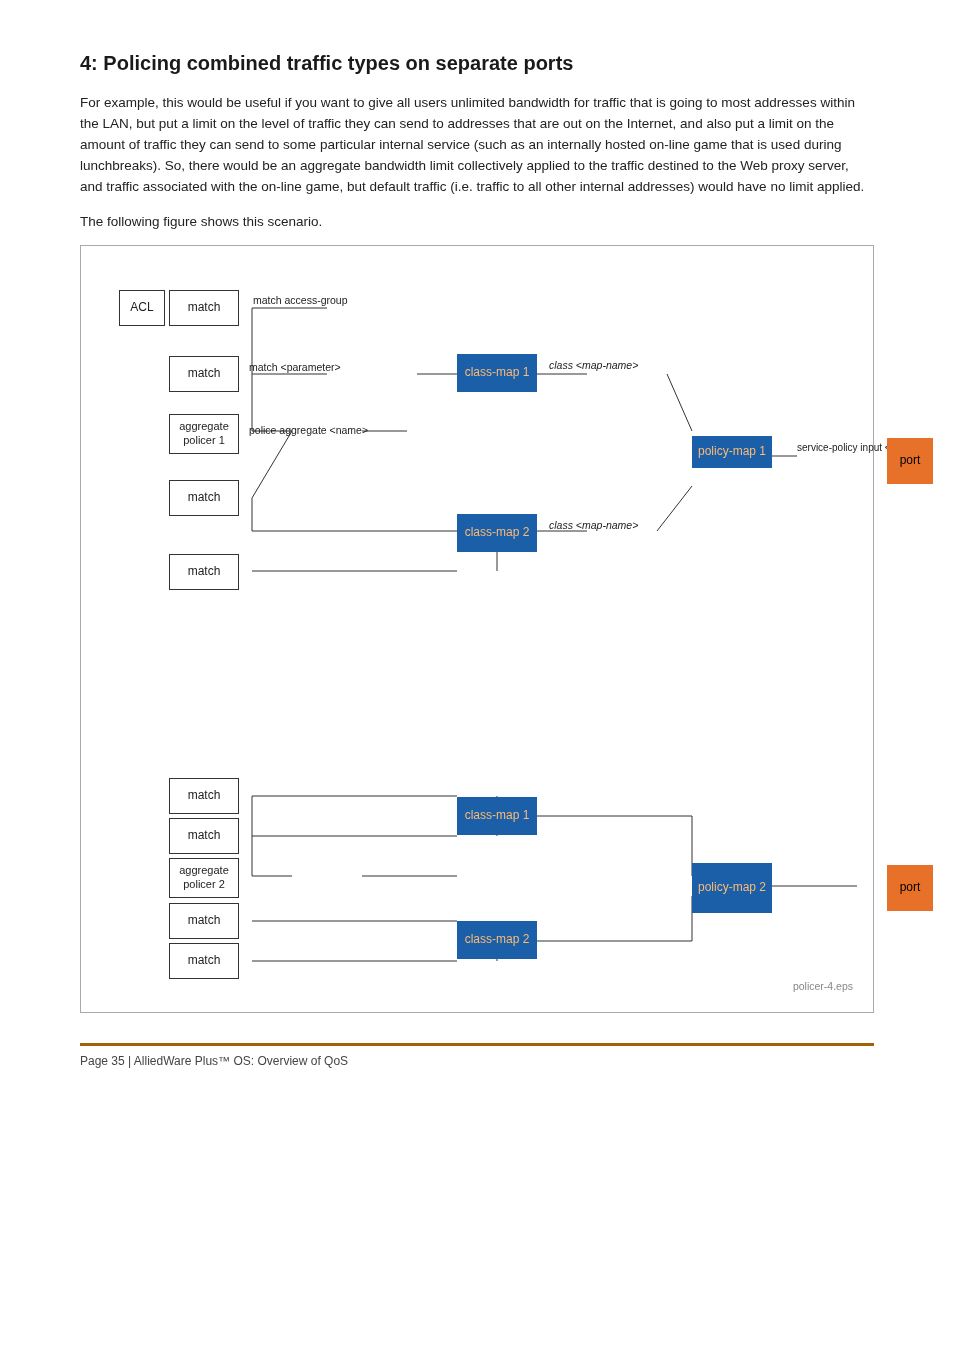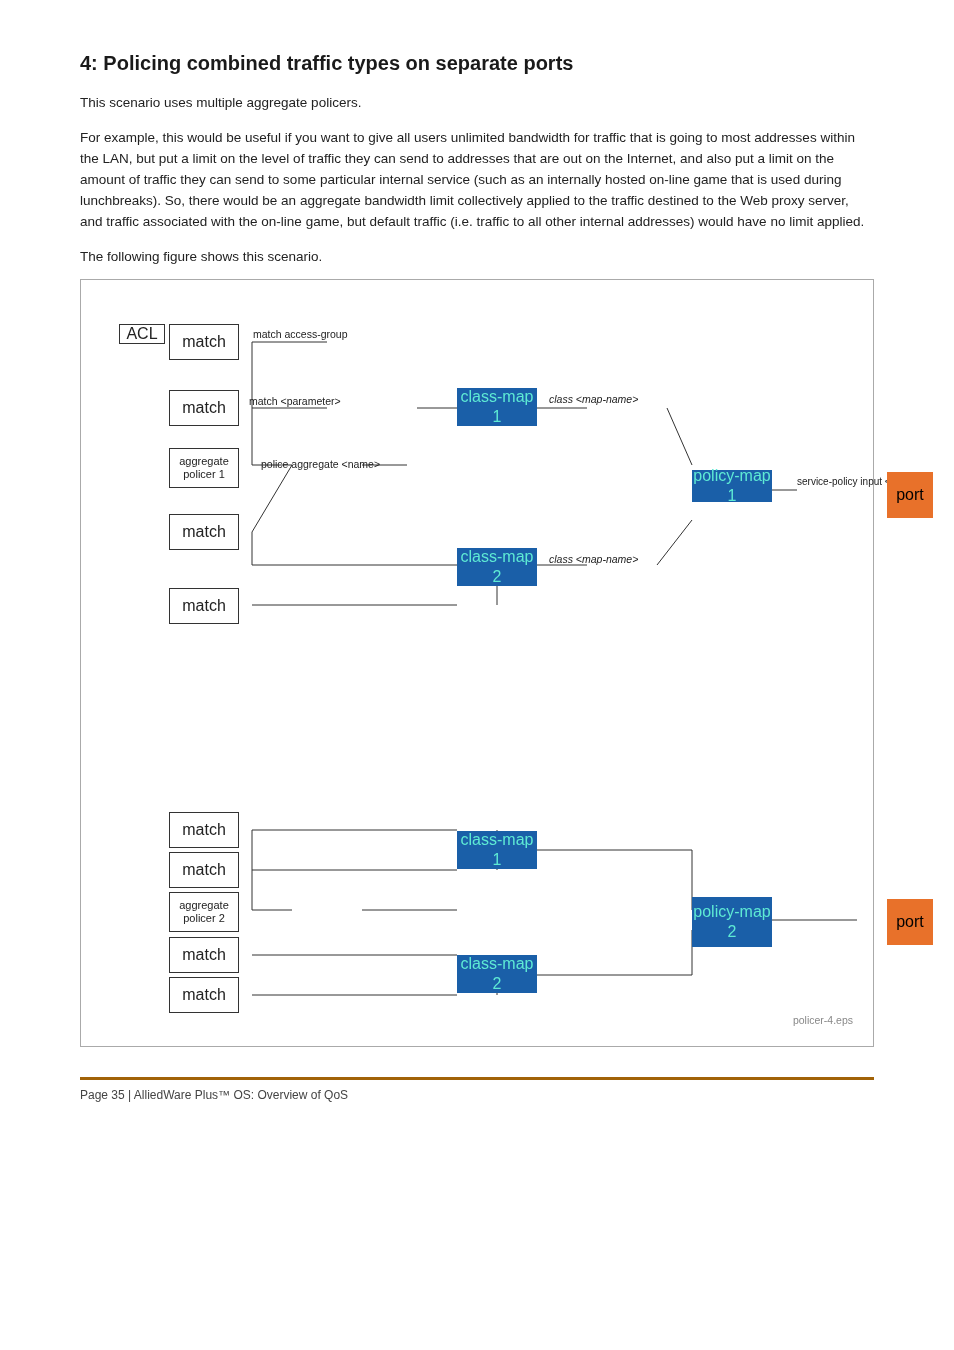--- a/index.html
+++ b/index.html
@@ -41,27 +41,27 @@
       height: 730px;
     }
     
     .box {
       position: absolute;
       border: 1px solid #333;
       background: #fff;
       display: flex;
       align-items: center;
       justify-content: center;
-      font-size: 16px;
+      font-size: 12px;
       text-align: center;
       line-height: 1.3;
     }
     .box-blue {
       background: #1a5fa8;
-      color: #5eead4;
+      color: #fdba74;
       border-color: #1a5fa8;
     }
     .box-orange {
       background: #e8712a;
       color: #000000;
       border-color: #e8712a;
     }
     
     .connectors {
       position: absolute;
@@ -84,21 +84,20 @@
       color: #444;
     }
   </style>
 </head>
 <body>
 
 <div class="page">
 
   <h1>4: Policing combined traffic types on separate ports</h1>
 
-  <p>This scenario uses multiple aggregate policers.</p>
   <p>For example, this would be useful if you want to give all users unlimited bandwidth for traffic that is going to most addresses within the LAN, but put a limit on the level of traffic they can send to addresses that are out on the Internet, and also put a limit on the amount of traffic they can send to some particular internal service (such as an internally hosted on-line game that is used during lunchbreaks). So, there would be an aggregate bandwidth limit collectively applied to the traffic destined to the Web proxy server, and traffic associated with the on-line game, but default traffic (i.e. traffic to all other internal addresses) would have no limit applied.</p>
 
   <p class="figure-caption">The following figure shows this scenario.</p>
 
   <div class="diagram-container">
     <div class="diagram">
 
       <svg class="connectors" xmlns="http://www.w3.org/2000/svg">
 
         <line x1="155" y1="42" x2="230" y2="42" stroke="#333" stroke-width="1"></line>
@@ -144,21 +143,21 @@
         <line x1="400" y1="655" x2="400" y2="695" stroke="#333" stroke-width="1"></line>
 
         <line x1="265" y1="610" x2="360" y2="610" stroke="#333" stroke-width="1"></line>
 
         <line x1="440" y1="675" x2="595" y2="675" stroke="#333" stroke-width="1"></line>
         <line x1="595" y1="675" x2="595" y2="630" stroke="#333" stroke-width="1"></line>
 
         <line x1="665" y1="620" x2="790" y2="620" stroke="#333" stroke-width="1"></line>
       </svg>
 
-      <div class="box" style="left:22px; top:24px; width:46px; height:20px; font-size:16px;">
+      <div class="box" style="left:22px; top:24px; width:46px; height:36px; font-size:12px;">
         <span>ACL</span>
       </div>
 
       <div class="box" style="left:72px; top:24px; width:70px; height:36px;">
         <span>match</span>
       </div>
 
       <div class="label-small" style="left:156px; top:28px;">
         <span>match access-group</span>
       </div>
@@ -176,21 +175,21 @@
       </div>
 
       <div class="label-small" style="left:452px; top:93px; font-style:italic;">
         <span>class &lt;map-name&gt;</span>
       </div>
 
       <div class="box" style="left:72px; top:148px; width:70px; height:40px; font-size:11px; text-align:center; line-height:1.2;">
         <span>aggregate<br>policer 1</span>
       </div>
 
-      <div class="label-small" style="left:164px; top:158px;">
+      <div class="label-small" style="left:152px; top:158px;">
         <span>police aggregate &lt;name&gt;</span>
       </div>
 
       <div class="box box-blue" style="left:595px; top:170px; width:80px; height:32px;">
         <span>policy-map 1</span>
       </div>
 
       <div class="label-small" style="left:700px; top:175px; font-size:10px; text-align:center; line-height:1.3;">
         <span>service-policy
 input &lt;name&gt;</span>

